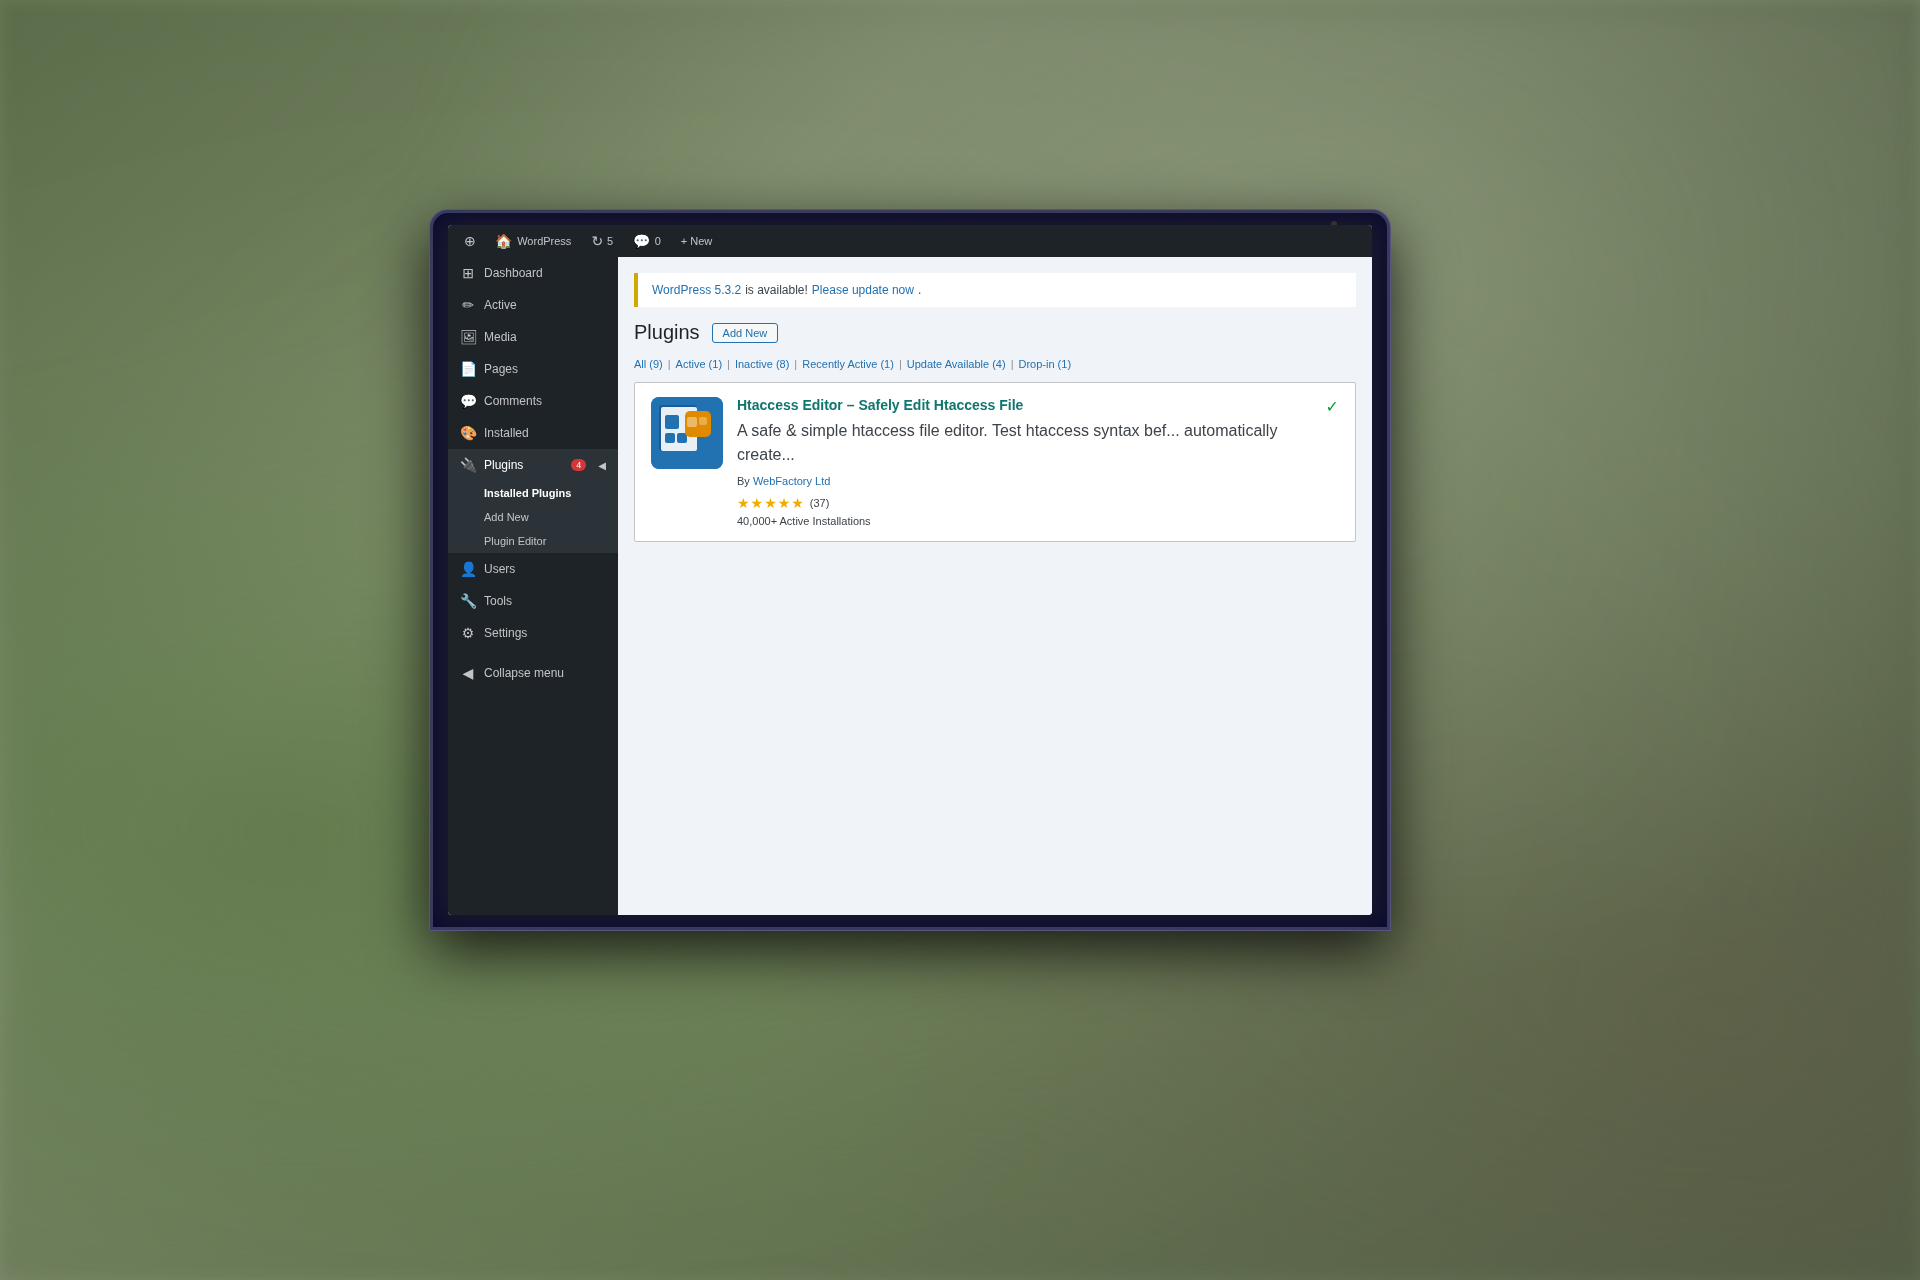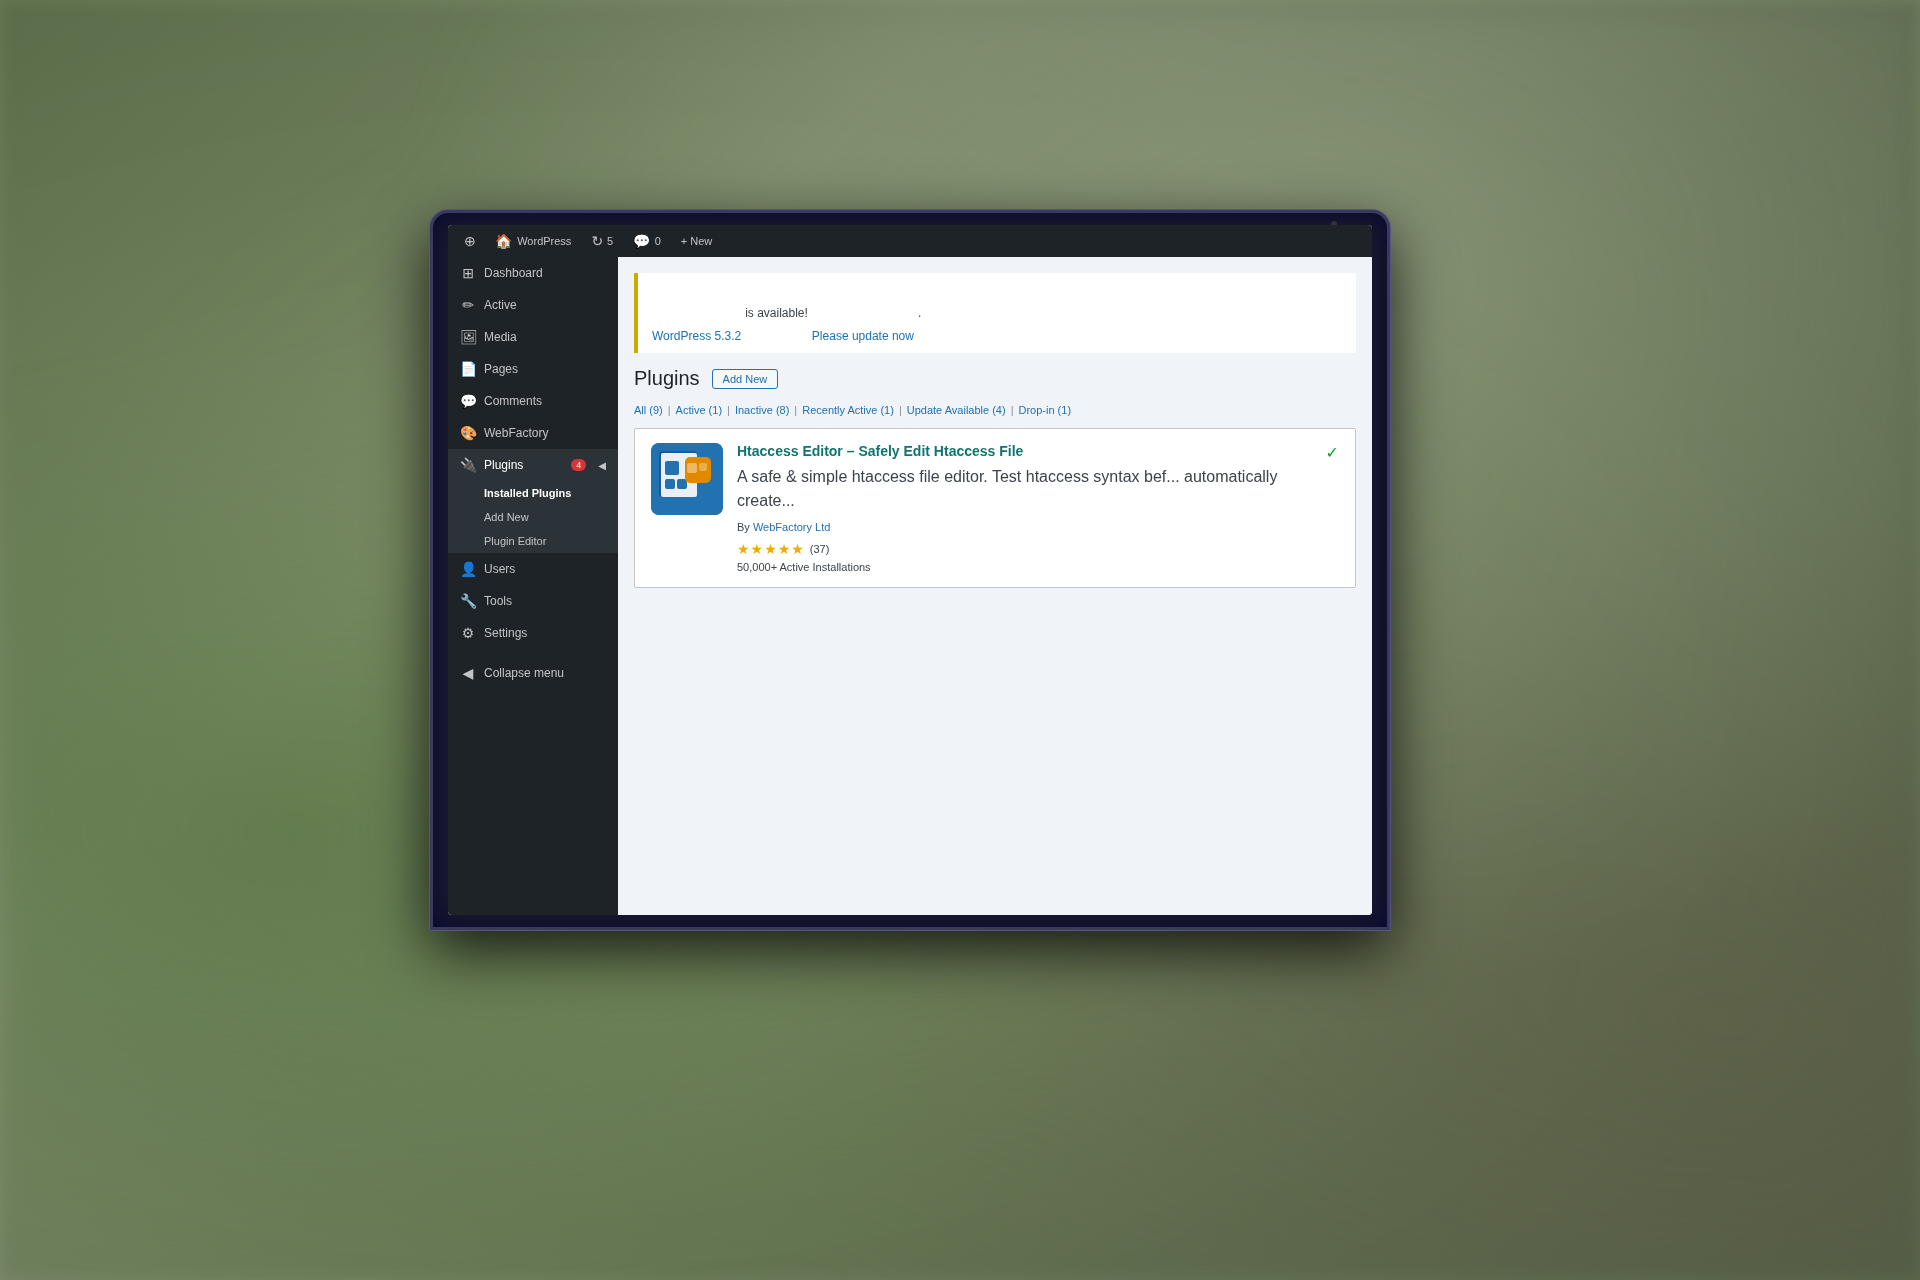--- a/index.html
+++ b/index.html
@@ -172,21 +172,20 @@
       font-size: 12px;
       color: #3c434a;
       display: flex;
       align-items: center;
       gap: 4px;
     }
 
     .update-notice a {
       color: #2271b1;
       text-decoration: none;
-      margin-top: 46px;
     }
 
     
     .page-header {
       display: flex;
       align-items: center;
       gap: 12px;
       margin-bottom: 14px;
     }
 
@@ -445,21 +444,21 @@
           <span>Pages</span>
         </div>
 
         <div class="sidebar-item">
           <span class="icon">💬</span>
           <span>Comments</span>
         </div>
 
         <div class="sidebar-item">
           <span class="icon">🎨</span>
-          <span>WebFactory</span>
+          <span>Installed</span>
         </div>
 
         <div class="sidebar-item active-parent">
           <span class="icon">🔌</span>
           <span>Plugins</span>
           <span class="sidebar-badge">4</span>
           <span style="margin-left:4px;color:#c3c4c7;font-size:10px;">◀</span>
         </div>
 
         <div class="sidebar-submenu">
@@ -556,21 +555,21 @@
               <div class="plugin-rating">
                 <div class="stars">
                   <span class="star">★</span>
                   <span class="star">★</span>
                   <span class="star">★</span>
                   <span class="star">★</span>
                   <span class="star">★</span>
                 </div>
                 <span class="rating-count">(37)</span>
               </div>
-              <div class="installations">50,000+ Active Installations</div>
+              <div class="installations">40,000+ Active Installations</div>
             </div>
 
             <div class="plugin-active-check">✓</div>
 
           </div>
         </div>
 
       </div>
     </div>
   </div>

